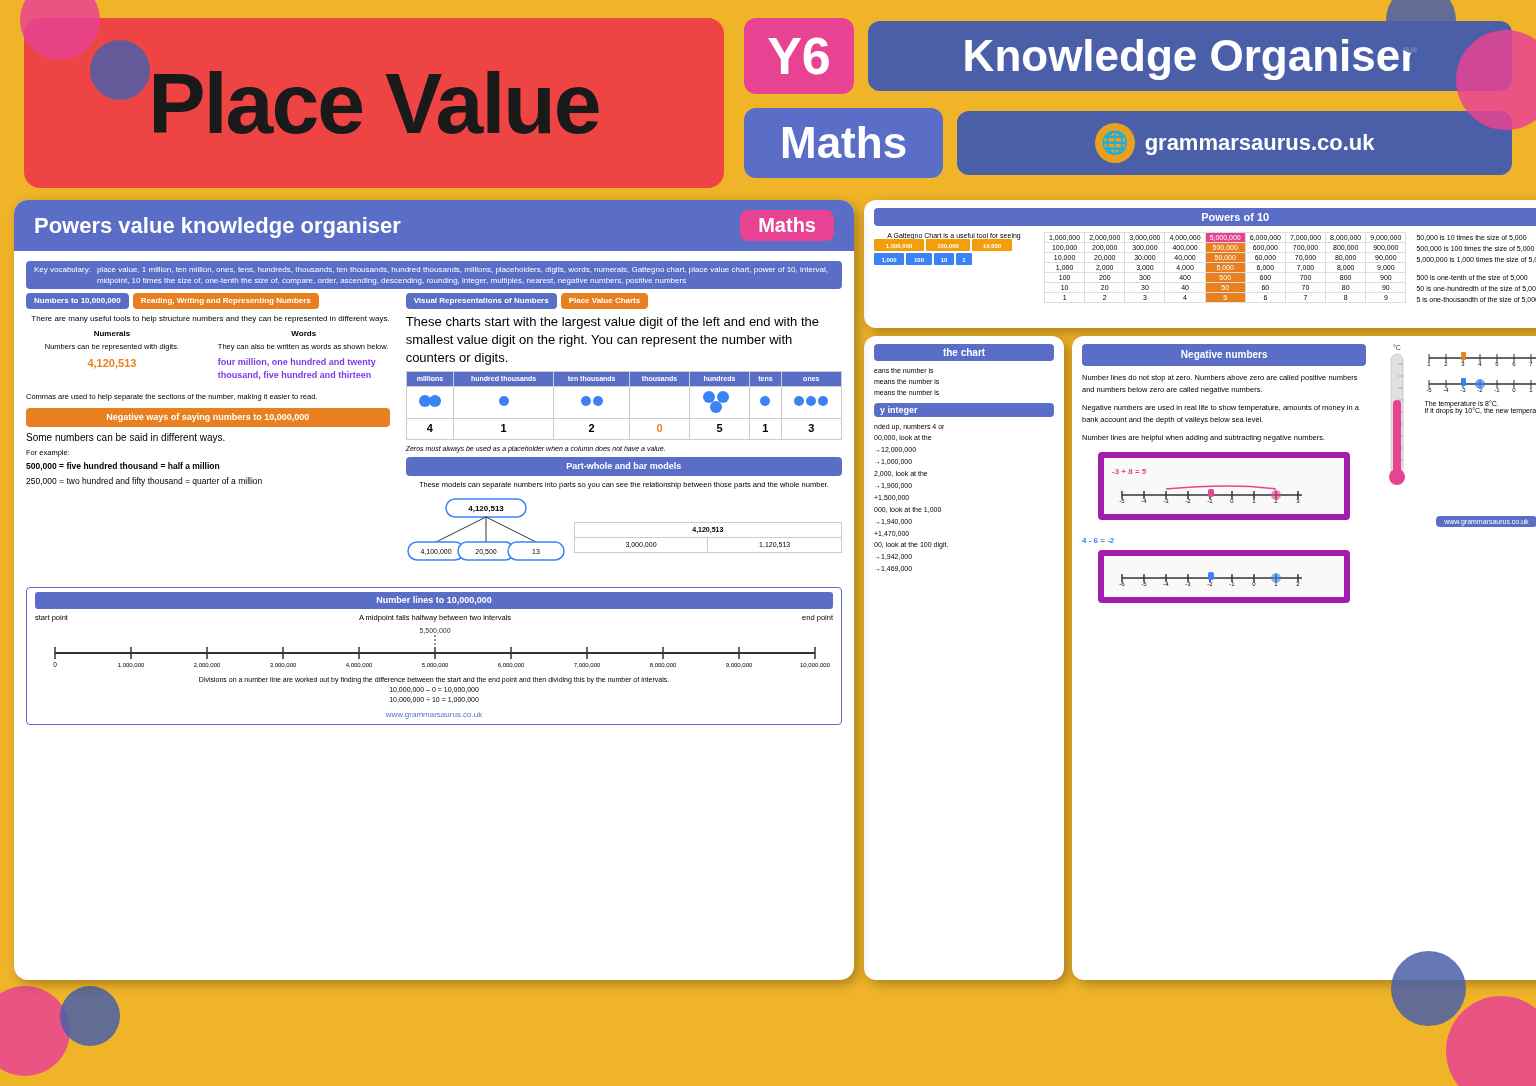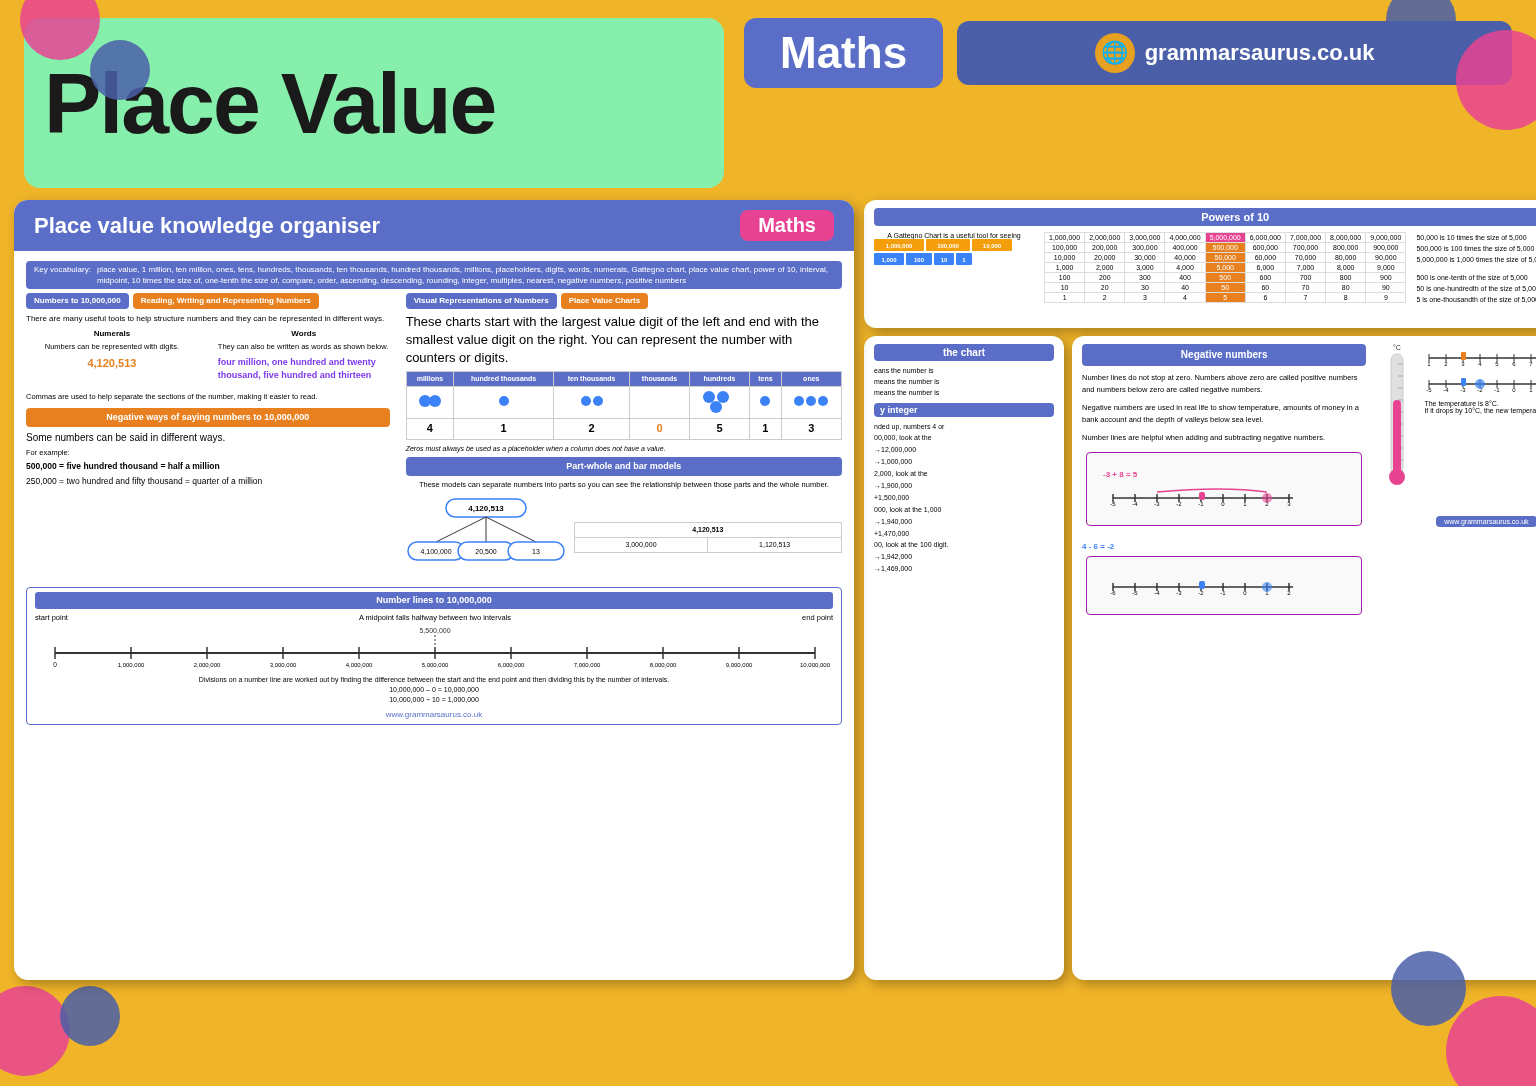--- a/index.html
+++ b/index.html
@@ -21,26 +21,27 @@
 
     
     .top-area {
       display: flex;
       padding: 18px 24px 12px 24px;
       gap: 20px;
       align-items: flex-start;
     }
 
     .title-box {
-      background: #86efac;
+      background: #ef4444;
       border-radius: 16px;
       padding: 18px 20px;
       flex: 0 0 700px;
       display: flex;
       align-items: center;
+      justify-content: center;
       min-height: 170px;
     }
 
     .title-text {
       font-size: 86px;
       font-weight: 900;
       color: #1a1a1a;
       font-family: Arial Black, Arial, sans-serif;
       letter-spacing: -2px;
     }
@@ -335,25 +336,25 @@
       margin-bottom: 6px;
     }
 
     .neg-right {
       flex: 0 0 220px;
     }
 
     
     .nl-diagram {
       background: #f9f9f9;
-      border: 1px solid #a21caf;
+      border: 6px solid #a21caf;
       border-radius: 4px;
-      padding: 16px;
+      padding: 8px;
       font-size: 7px;
-      margin: 2px 4px;
+      margin: 2px 16px;
     }
 
     
     .circle-pink-tl { background: #e84393; width: 80px; height: 80px; top: -20px; left: 20px; }
     .circle-blue-tl { background: #4a5fa8; width: 60px; height: 60px; top: 40px; left: 90px; }
     .circle-pink-tr { background: #e84393; width: 100px; height: 100px; top: 30px; right: -20px; }
     .circle-blue-tr { background: #4a5fa8; width: 70px; height: 70px; top: -15px; right: 80px; }
     .circle-pink-bl { background: #e84393; width: 90px; height: 90px; bottom: 10px; left: -20px; }
     .circle-blue-bl { background: #4a5fa8; width: 60px; height: 60px; bottom: 40px; left: 60px; }
     .circle-pink-br { background: #e84393; width: 110px; height: 110px; bottom: -20px; right: -20px; }
@@ -399,53 +400,57 @@
 <div class="deco-circle circle-pink-br"></div>
 <div class="deco-circle circle-blue-br"></div>
 
 <div class="top-area">
 
   <div class="title-box">
     <span class="title-text">Place Value</span>
   </div>
 
   <div class="right-header">
+    <div class="top-right-row">
+      <div class="y6-badge">Y6</div>
+      <div class="knowledge-organiser-box">Knowledge Organiser</div>
+    </div>
     <div class="bottom-right-row">
       <div class="maths-box">Maths</div>
       <div class="grammarsaurus-box">
         <div class="gs-globe">🌐</div>
         <span>grammarsaurus.co.uk</span>
       </div>
     </div>
   </div>
 </div>
 
 <div class="main-content">
 
   <div class="worksheet-main">
     <div class="worksheet-header">
-      <span class="worksheet-title">Place value knowledge organiser</span>
+      <span class="worksheet-title">Powers value knowledge organiser</span>
       <span class="worksheet-maths-badge">Maths</span>
     </div>
 
     <div class="worksheet-body">
 
       <div class="vocab-bar">
         <span class="vocab-label">Key vocabulary:</span>
         <span>place value, 1 million, ten million, ones, tens, hundreds, thousands, ten thousands, hundred thousands, millions, placeholders, digits, words, numerals, Gattegno chart, place value chart, power of 10, interval, midpoint, 10 times the size of, one-tenth the size of, compare, order, ascending, descending, rounding, integer, multiples, nearest, negative numbers, positive numbers</span>
       </div>
 
       <div style="display:flex;gap:16px;margin-top:4px;">
 
         <div style="flex:1;">
           <div style="display:flex;gap:4px;margin-bottom:4px;">
             <div class="tab-active">Numbers to 10,000,000</div>
             <div class="tab-inactive">Reading, Writing and Representing Numbers</div>
           </div>
-          <div style="font-size:8px;margin-bottom:4px;">There are many useful tools to help structure numbers and they can be represented in different ways.</div>
+          <div style="font-size:8px;margin-bottom:4px;text-align:right;">There are many useful tools to help structure numbers and they can be represented in different ways.</div>
 
           <div style="display:flex;gap:20px;margin-bottom:6px;">
             <div style="flex:1;text-align:center;">
               <div style="font-size:8px;font-weight:700;text-align:center;margin-bottom:3px;">Numerals</div>
               <div style="font-size:7.5px;text-align:center;">Numbers can be represented with digits.</div>
               <div style="font-size:11px;font-weight:900;color:#e88020;margin:4px 0;">4,120,513</div>
             </div>
             <div style="flex:1;">
               <div style="font-size:8px;font-weight:700;text-align:center;margin-bottom:3px;">Words</div>
               <div style="font-size:7.5px;">They can also be written as words as shown below.</div>

